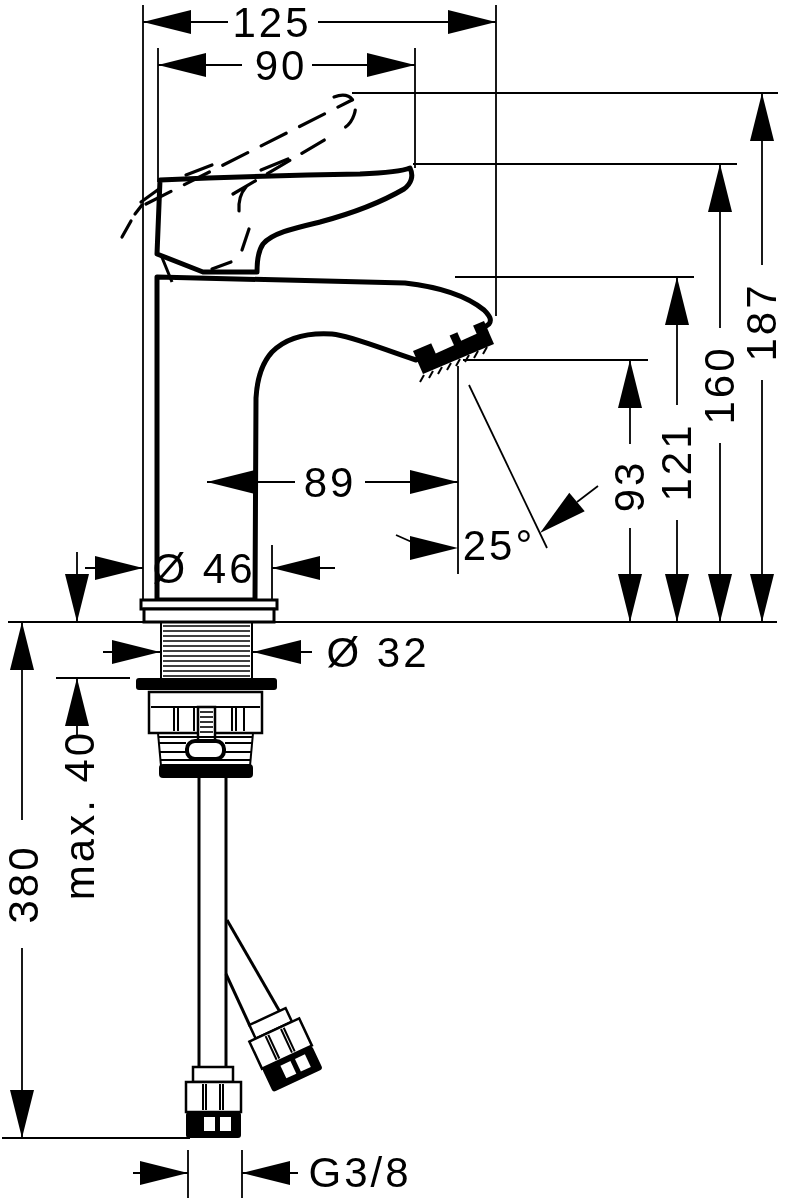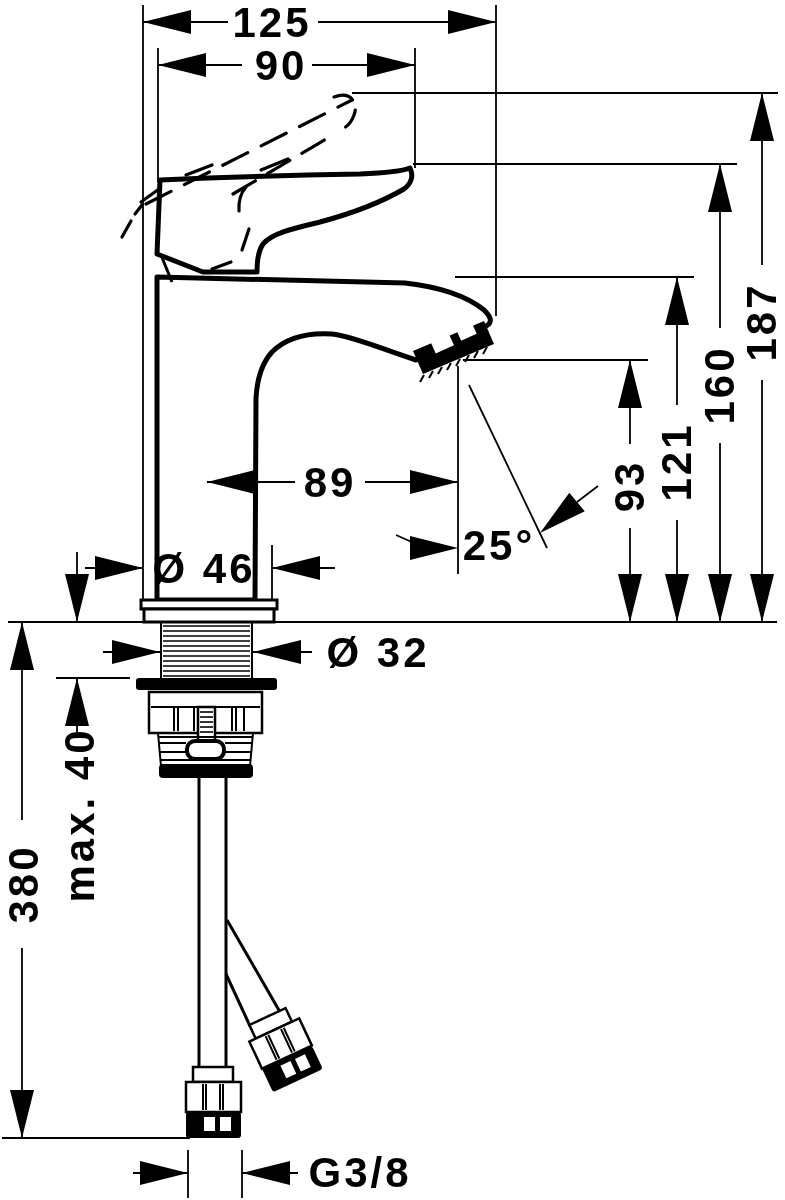--- a/index.html
+++ b/index.html
@@ -1,17 +1,17 @@
 <!DOCTYPE html>
 <html><head>
 <meta charset="utf-8">
 <style>
   html,body{margin:0;padding:0;background:#ffffff;}
   .page{position:relative;width:785px;height:1200px;background:#fff;overflow:hidden;
-        font-family:"Liberation Sans", sans-serif;font-weight:bold;}
+        font-family:"Liberation Sans", sans-serif;}
   svg{position:absolute;left:0;top:0;}
   text{font-family:"Liberation Sans", sans-serif;fill:#000;}
   .dimtxt{font-size:42px;letter-spacing:3px;}
   .thin{stroke:#000;stroke-width:1.8;fill:none;}
   .thin2{stroke:#000;stroke-width:2.2;fill:none;}
   .outline{stroke:#000;stroke-width:5;fill:#fff;stroke-linejoin:round;stroke-linecap:round;}
   .hw{stroke:#000;stroke-width:2.5;fill:#fff;}
   .hwline{stroke:#000;stroke-width:2;fill:none;}
   .threadline{stroke:#000;stroke-width:1.6;fill:none;}
   .blackfill{fill:#000;stroke:none;}

